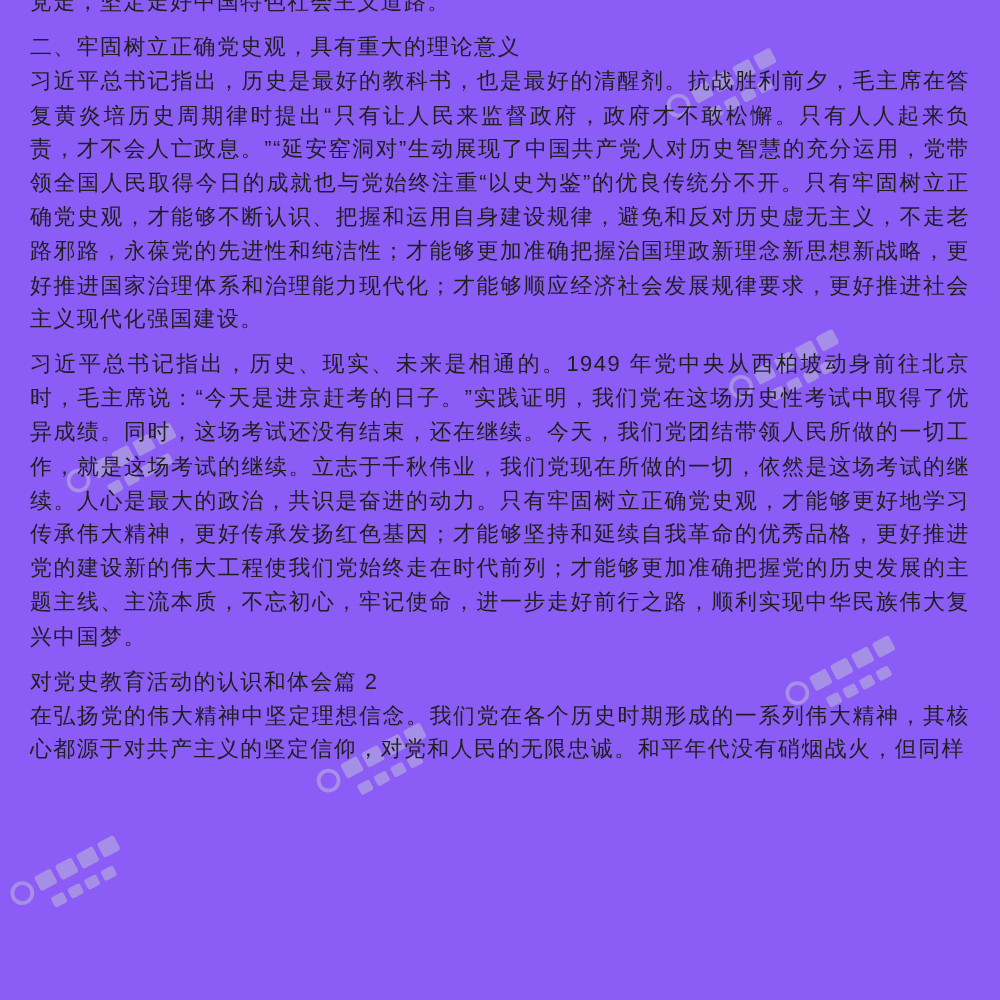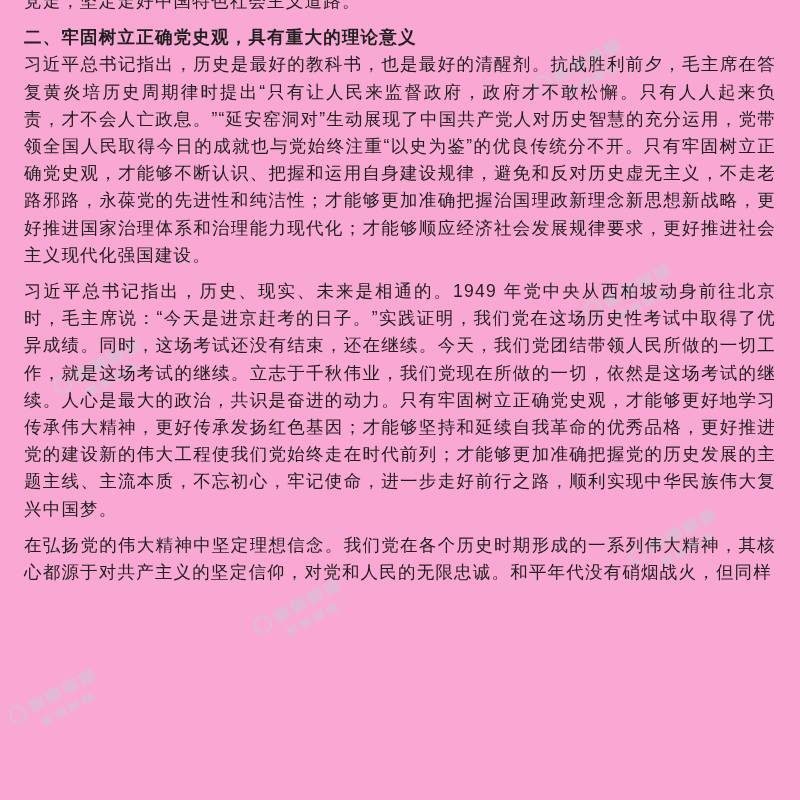--- a/index.html
+++ b/index.html
@@ -13,37 +13,37 @@
     overflow: hidden;
     position: relative;
     font-family: "Liberation Sans", "DejaVu Sans", sans-serif;
     color: #1f1f1f;
   }
   .page {
     position: relative;
     width: 800px;
     height: 800px;
     overflow: hidden;
-    background: #f9a8d4;
+    background: #8b5cf6;
   }
   .content {
     position: relative;
     z-index: 2;
     margin: -12px 24px 0 24px;
     width: 752px;
     font-size: 17.5px;
     line-height: 27.2px;
     letter-spacing: 1.2px;
     text-align: justify;
     text-justify: inter-ideograph;
     word-break: break-all;
   }
   .para { margin: 0; }
   .para.body { margin-bottom: 9px; }
-  .para.heading { font-weight: bold; margin-bottom: 0; }
+  .para.heading { font-weight: normal; margin-bottom: 0; }
   .para.subheading { font-weight: normal; margin-bottom: 0; }
   
   .wm-layer {
     position: absolute;
     inset: 0;
     z-index: 1;
     pointer-events: none;
   }
   .wm {
     position: absolute;
@@ -137,16 +137,17 @@
             <rect x="79" y="42" width="11" height="9" rx="2"></rect>
           </g>
         </svg></div>
   </div>
 
   <div class="content">
       <div class="para body">党走，坚定走好中国特色社会主义道路。</div>
       <div class="para heading">二、牢固树立正确党史观，具有重大的理论意义</div>
       <div class="para body">习近平总书记指出，历史是最好的教科书，也是最好的清醒剂。抗战胜利前夕，毛主席在答复黄炎培历史周期律时提出“只有让人民来监督政府，政府才不敢松懈。只有人人起来负责，才不会人亡政息。”“延安窑洞对”生动展现了中国共产党人对历史智慧的充分运用，党带领全国人民取得今日的成就也与党始终注重“以史为鉴”的优良传统分不开。只有牢固树立正确党史观，才能够不断认识、把握和运用自身建设规律，避免和反对历史虚无主义，不走老路邪路，永葆党的先进性和纯洁性；才能够更加准确把握治国理政新理念新思想新战略，更好推进国家治理体系和治理能力现代化；才能够顺应经济社会发展规律要求，更好推进社会主义现代化强国建设。</div>
       <div class="para body">习近平总书记指出，历史、现实、未来是相通的。1949 年党中央从西柏坡动身前往北京时，毛主席说：“今天是进京赶考的日子。”实践证明，我们党在这场历史性考试中取得了优异成绩。同时，这场考试还没有结束，还在继续。今天，我们党团结带领人民所做的一切工作，就是这场考试的继续。立志于千秋伟业，我们党现在所做的一切，依然是这场考试的继续。人心是最大的政治，共识是奋进的动力。只有牢固树立正确党史观，才能够更好地学习传承伟大精神，更好传承发扬红色基因；才能够坚持和延续自我革命的优秀品格，更好推进党的建设新的伟大工程使我们党始终走在时代前列；才能够更加准确把握党的历史发展的主题主线、主流本质，不忘初心，牢记使命，进一步走好前行之路，顺利实现中华民族伟大复兴中国梦。</div>
+      <div class="para subheading">对党史教育活动的认识和体会篇 2</div>
       <div class="para body">在弘扬党的伟大精神中坚定理想信念。我们党在各个历史时期形成的一系列伟大精神，其核心都源于对共产主义的坚定信仰，对党和人民的无限忠诚。和平年代没有硝烟战火，但同样</div>
     </div>
 
 </div>
 
 </body></html>

